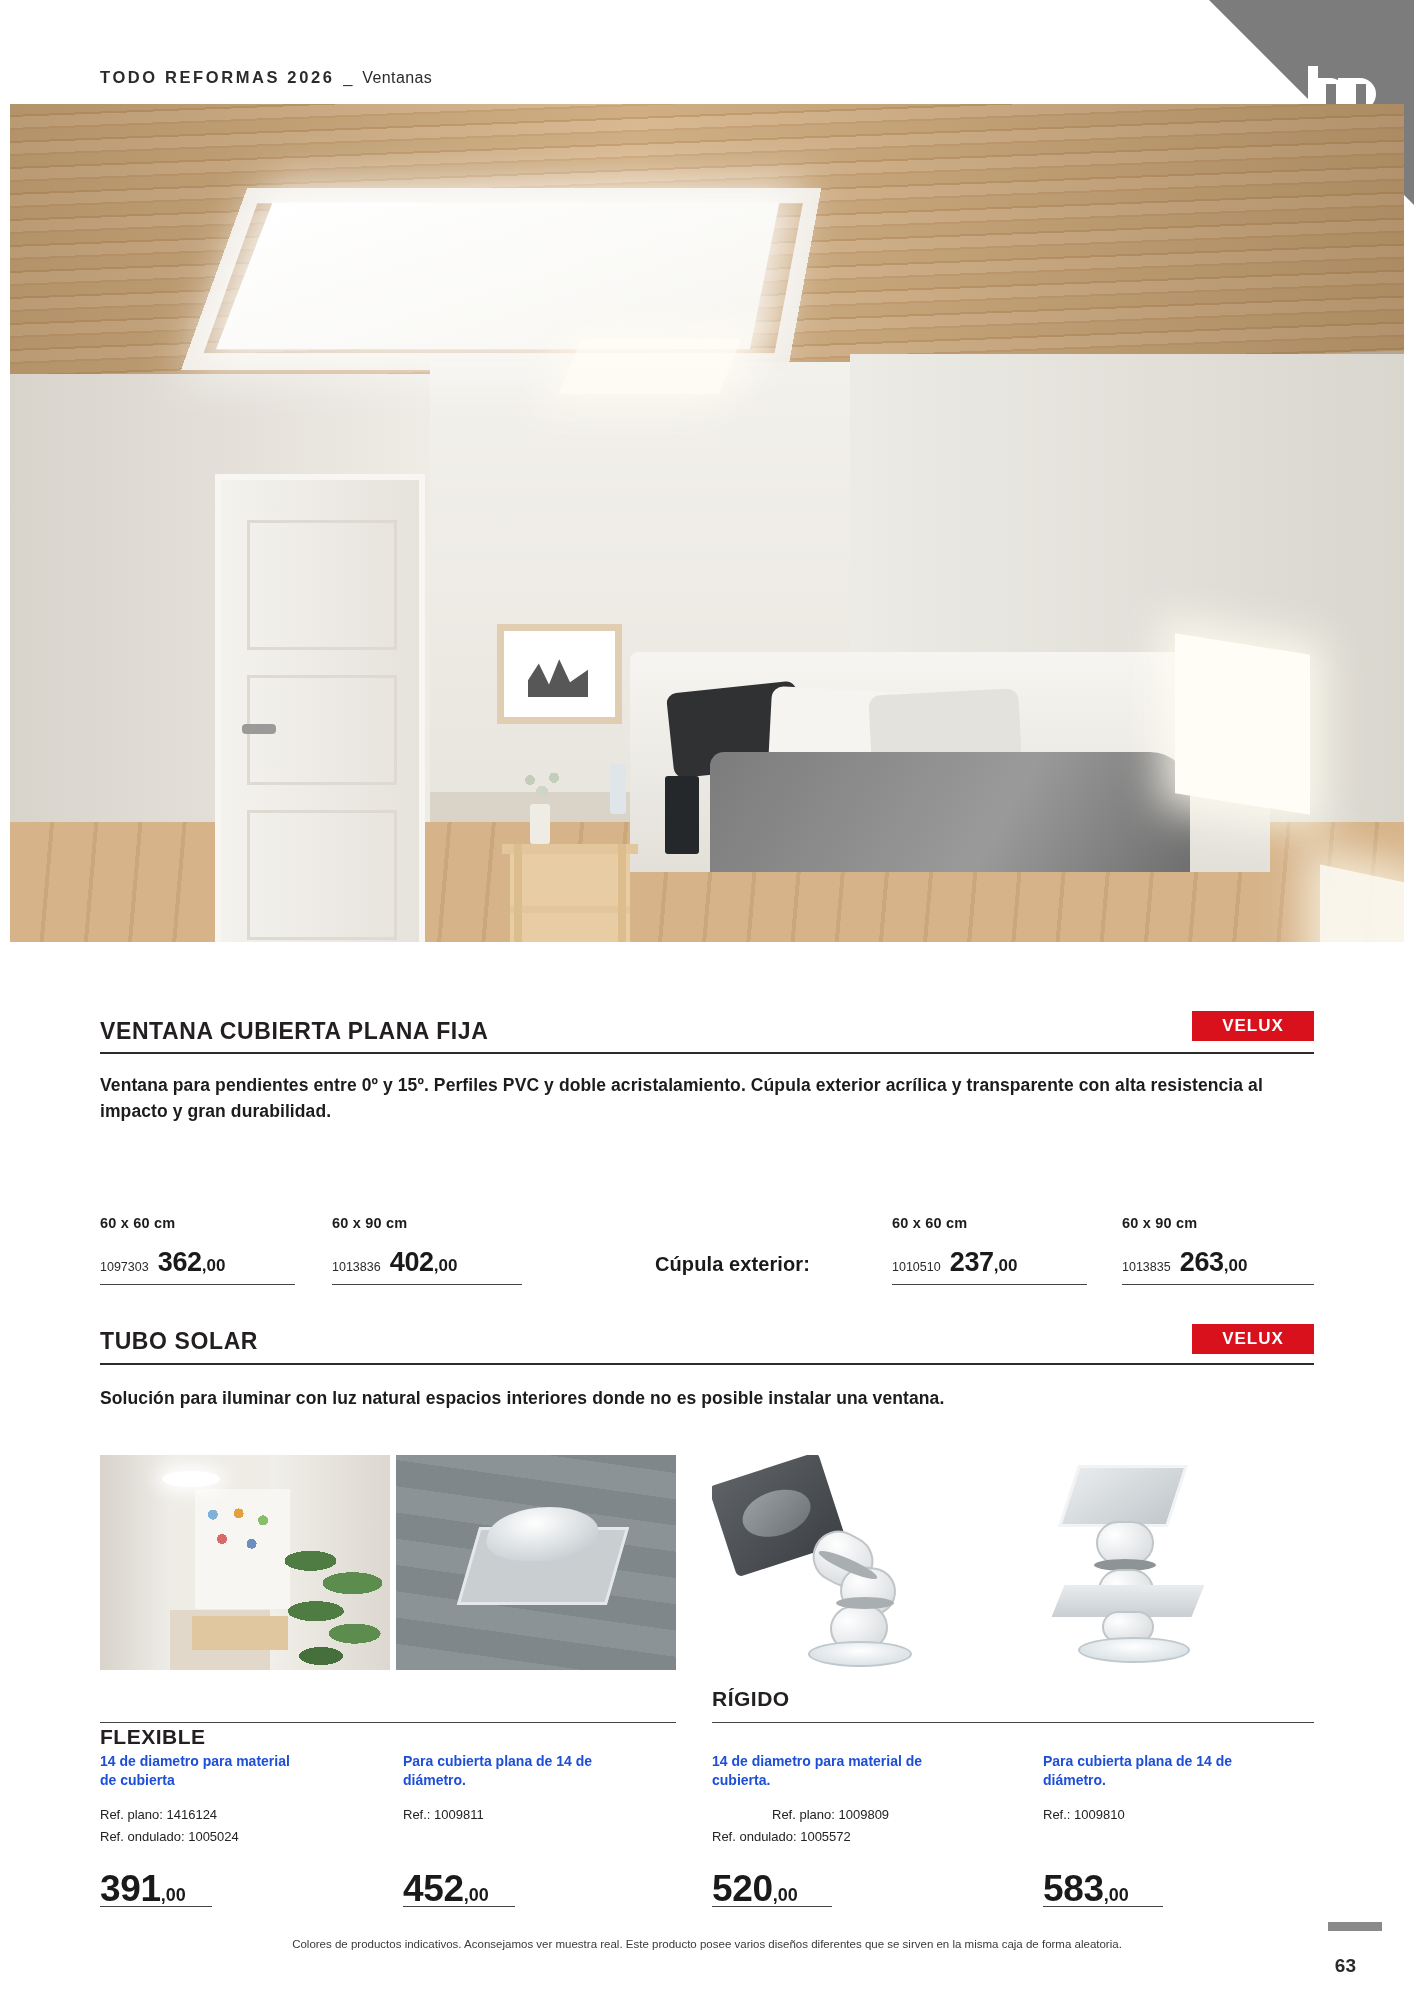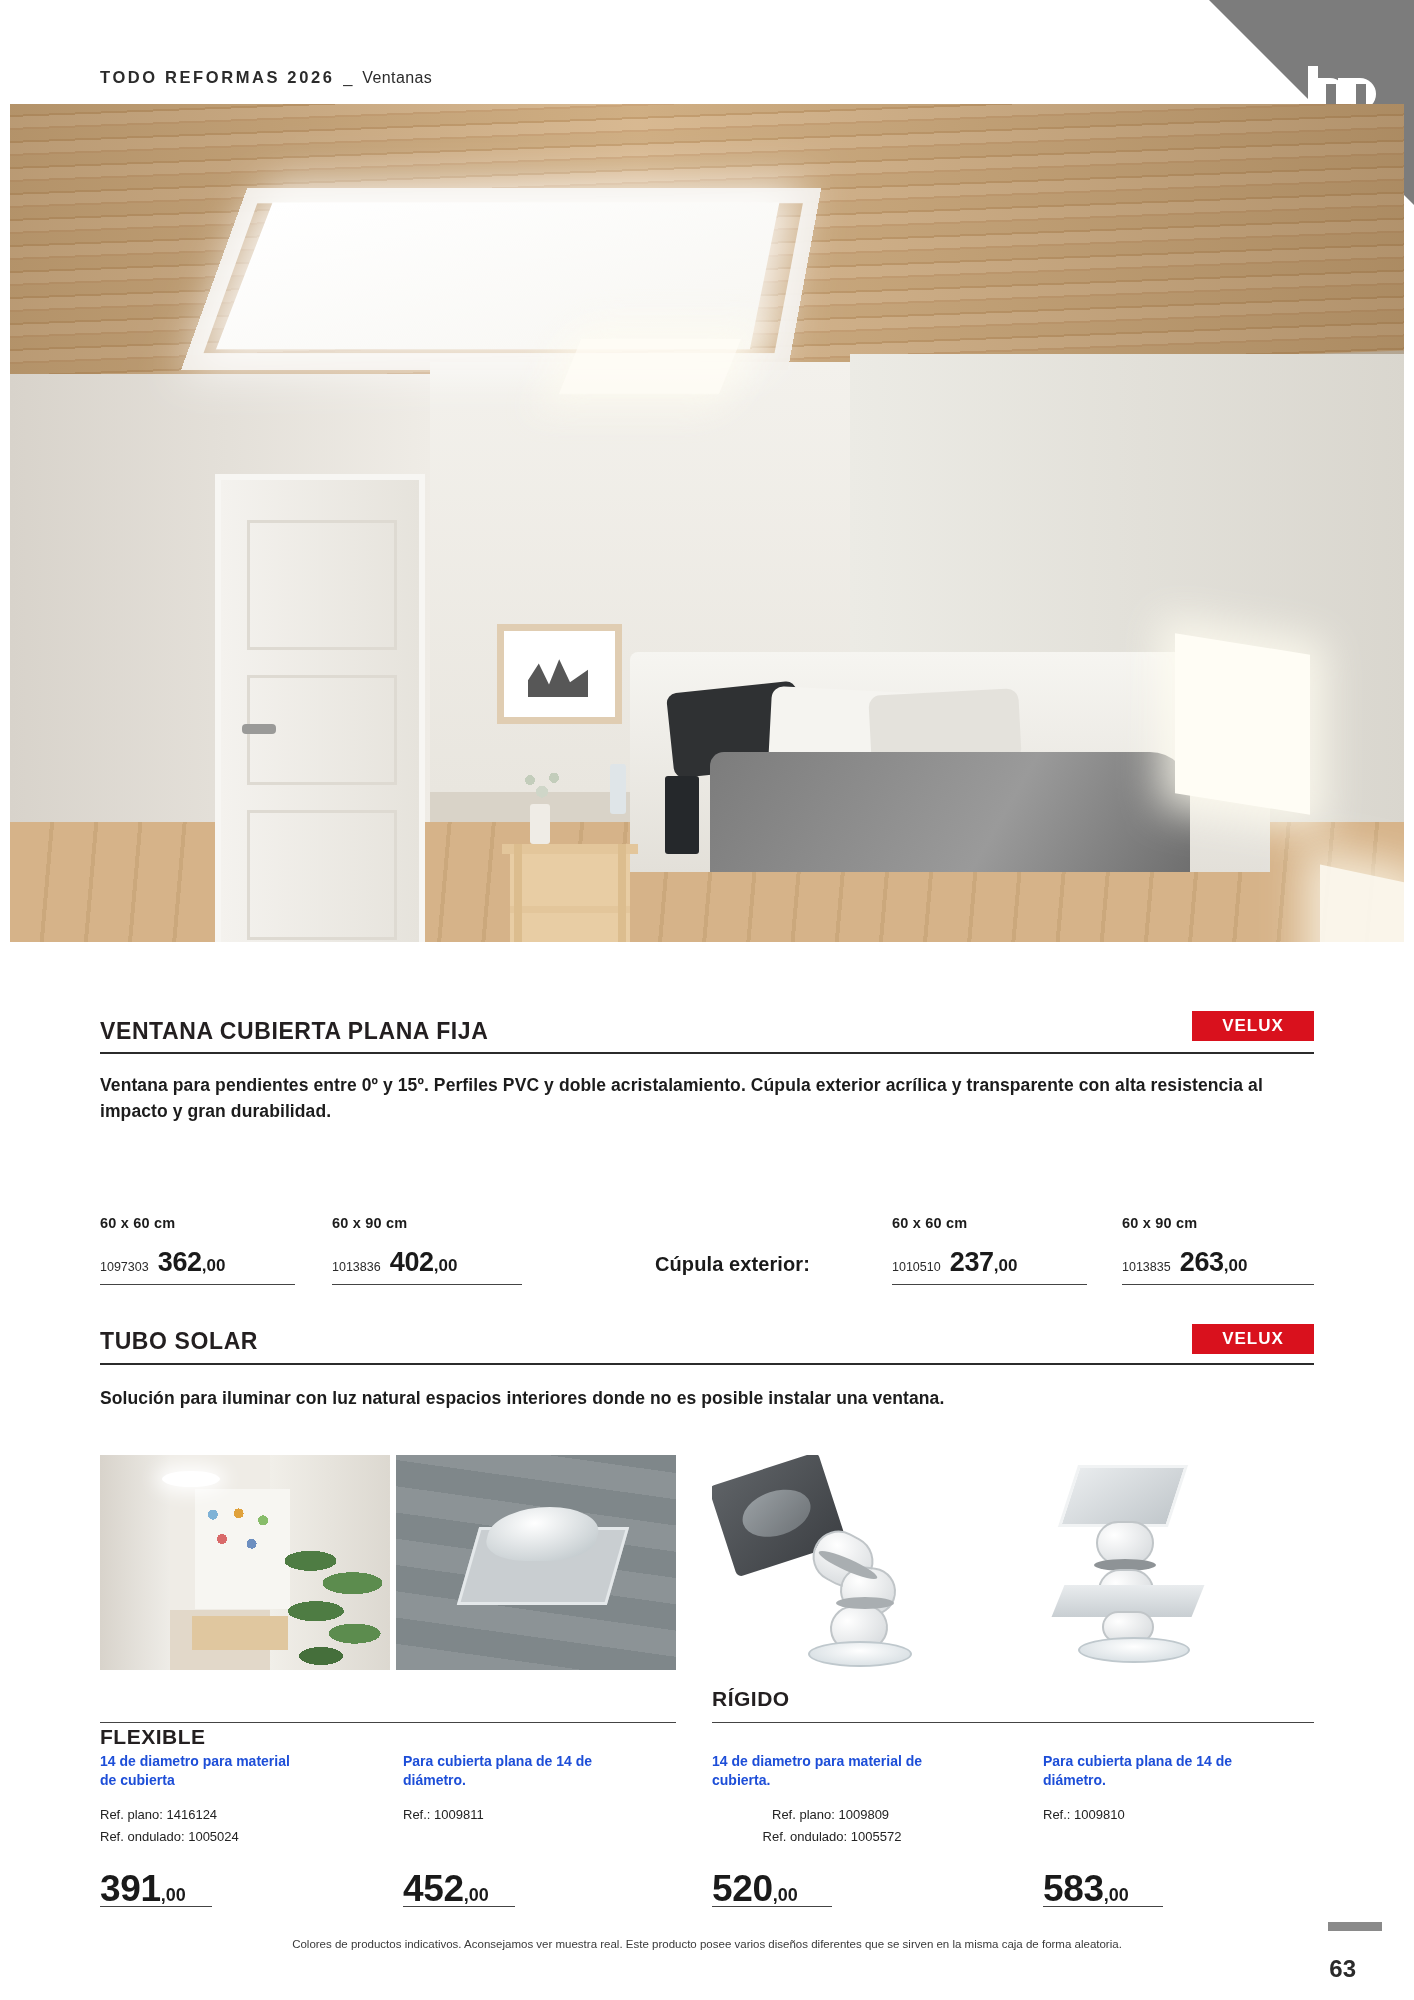--- a/index.html
+++ b/index.html
@@ -360,21 +360,21 @@
     position: absolute;
     left: 0; right: 0;
     top: 1938px;
     text-align: center;
     font-size: 11.5px;
     color: #3a3a3a;
   }
   .page-num {
     position: absolute;
     right: 58px; top: 1955px;
-    font-size: 24px;
+    font-size: 19px;
     font-weight: 700;
     color: #2b2b2b;
   }
   .page-tab {
     position: absolute;
     right: 32px; top: 1922px;
     width: 54px; height: 9px;
     background: #8a8a8a;
   }
 </style>
@@ -544,21 +544,21 @@
   <div class="col-text" style="left:403px; top:1752px; width:215px;">Para cubierta plana  de 14  de diámetro.</div>
   <div class="col-ref" style="left:403px; top:1806px; width:230px;">Ref.: 1009811</div>
   <div class="big-price" style="left:403px; top:1868px;">
     <span class="i">452</span>
     <span class="d">,00</span>
   </div>
   <div class="rule thin" style="left:403px; top:1906px; width:112px;"></div>
 
   <div class="col-text" style="left:712px; top:1752px; width:215px;">14  de diametro para material de cubierta.</div>
   <div class="col-ref" style="left:736px; top:1806px; width:240px;margin-left:36px;">Ref. plano: 1009809</div>
-  <div class="col-ref" style="left:712px; top:1828px; width:240px;text-align:center;">Ref. ondulado: 1005572</div>
+  <div class="col-ref" style="left:712px; top:1828px; width:240px;">Ref. ondulado: 1005572</div>
   <div class="big-price" style="left:712px; top:1868px;">
     <span class="i">520</span>
     <span class="d">,00</span>
   </div>
   <div class="rule thin" style="left:712px; top:1906px; width:120px;"></div>
 
   <div class="col-text" style="left:1043px; top:1752px; width:240px;">Para cubierta plana de 14 de diámetro.</div>
   <div class="col-ref" style="left:1043px; top:1806px; width:240px;">Ref.: 1009810</div>
   <div class="big-price" style="left:1043px; top:1868px;">
     <span class="i">583</span>

